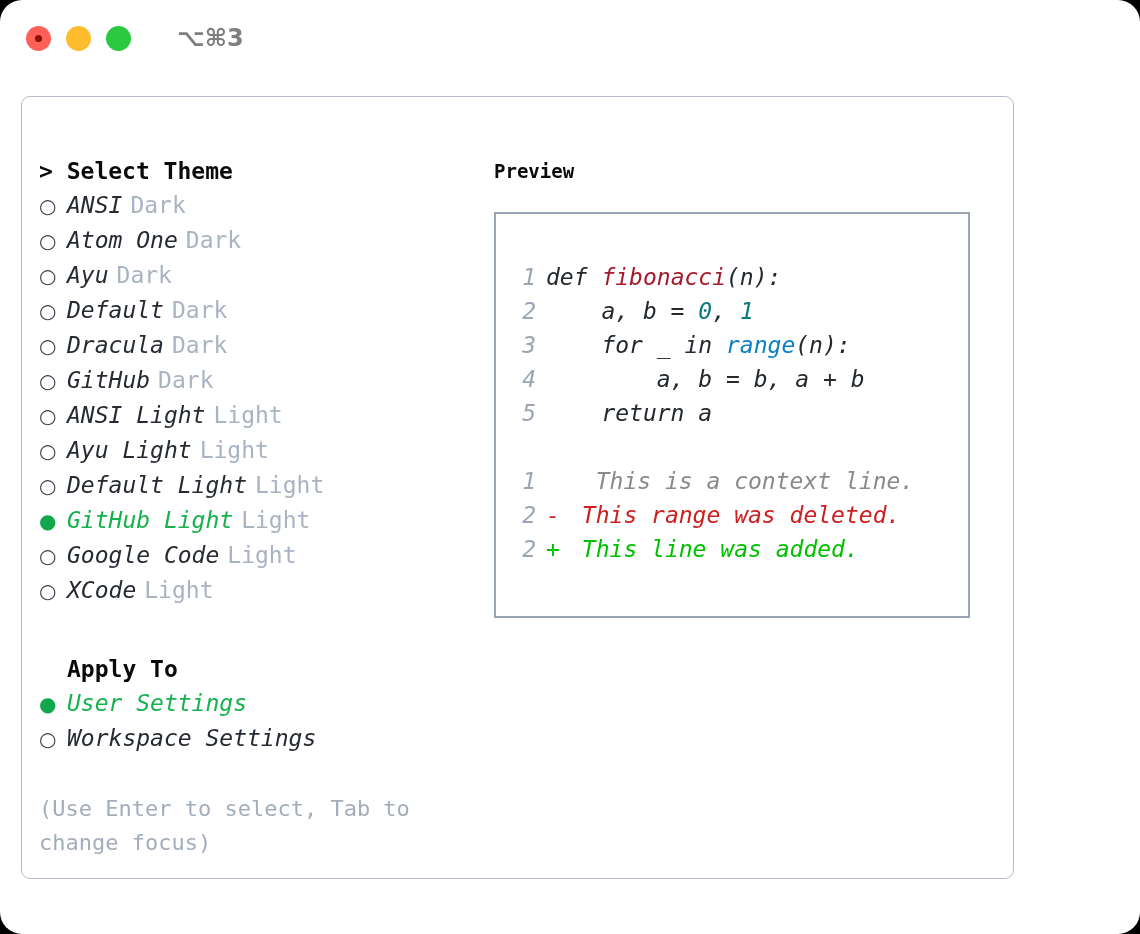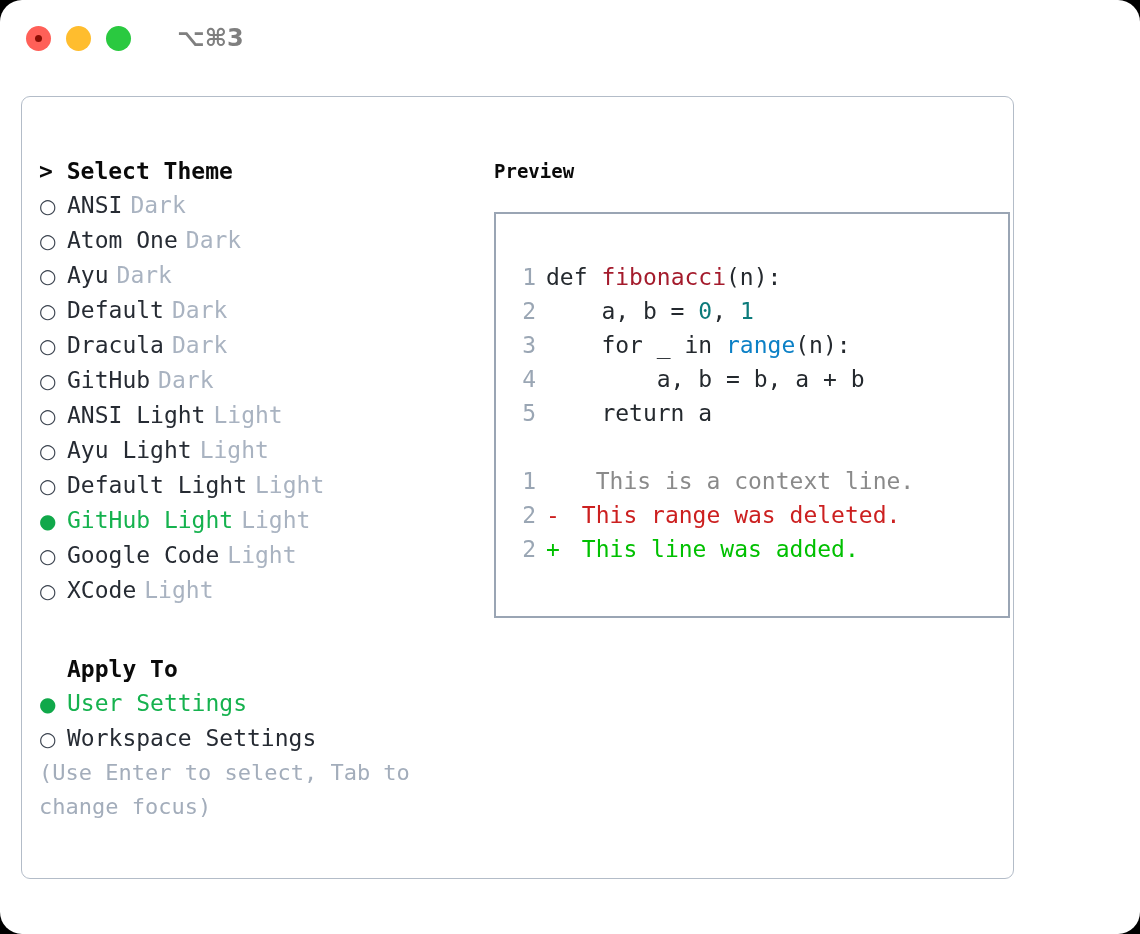--- a/index.html
+++ b/index.html
@@ -114,40 +114,41 @@
     font-family: "DejaVu Sans Mono", monospace;
   }
   .marker {
     width: 28px;
     flex: 0 0 28px;
     font-size: 20px;
     color: #3c4450;
     font-family: "DejaVu Sans", sans-serif;
   }
   .marker.sel { color: #10a84a; }
-  .opt-label { color: #262b33; }
+  .opt-label { color: #262b33; font-style: italic; }
   .opt-row.selected .opt-label { color: #15b24e; }
   .opt-kind {
     color: #a9b3c1;
     margin-left: 8px;
     text-align: center;
   }
 
   .apply-head {
     font-size: 23px;
     font-weight: bold;
     color: #0a0a0a;
     line-height: 34px;
     padding-left: 28px;
     margin-top: 44px;
     white-space: pre;
     font-family: "DejaVu Sans Mono", monospace;
   }
 
   .hint {
+    margin-top: 36px;
     font-size: 22px;
     line-height: 34px;
     color: #a3adbb;
     width: 400px;
     white-space: pre-wrap;
     font-family: "DejaVu Sans Mono", monospace;
   }
 
   
   .right-col {
@@ -157,26 +158,27 @@
   }
   .preview-title {
     font-size: 19px;
     font-weight: bold;
     color: #0a0a0a;
     line-height: 34px;
     font-family: "DejaVu Sans Mono", monospace;
   }
   .preview-box {
     margin-top: 24px;
-    width: 516px;
+    width: 476px;
     height: 406px;
     border: 2px solid #9aa5b4;
     box-sizing: border-box;
     background: #ffffff;
     padding: 46px 0 0 18px;
+    font-style: italic;
   }
 
   .code-line {
     font-size: 23px;
     line-height: 34px;
     white-space: pre;
     font-family: "DejaVu Sans Mono", monospace;
   }
   .lineno {
     color: #9aa6b4;

